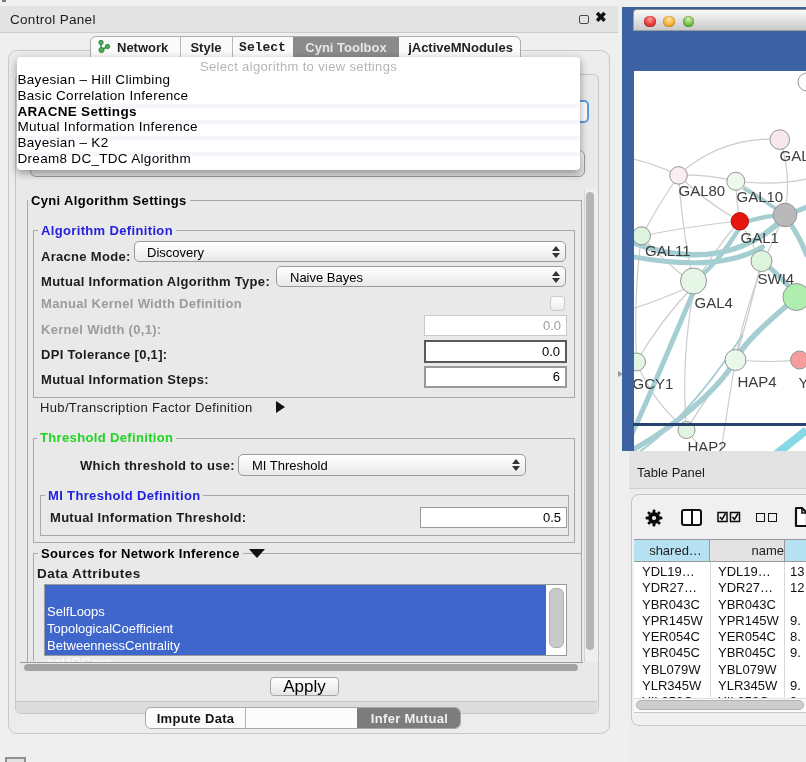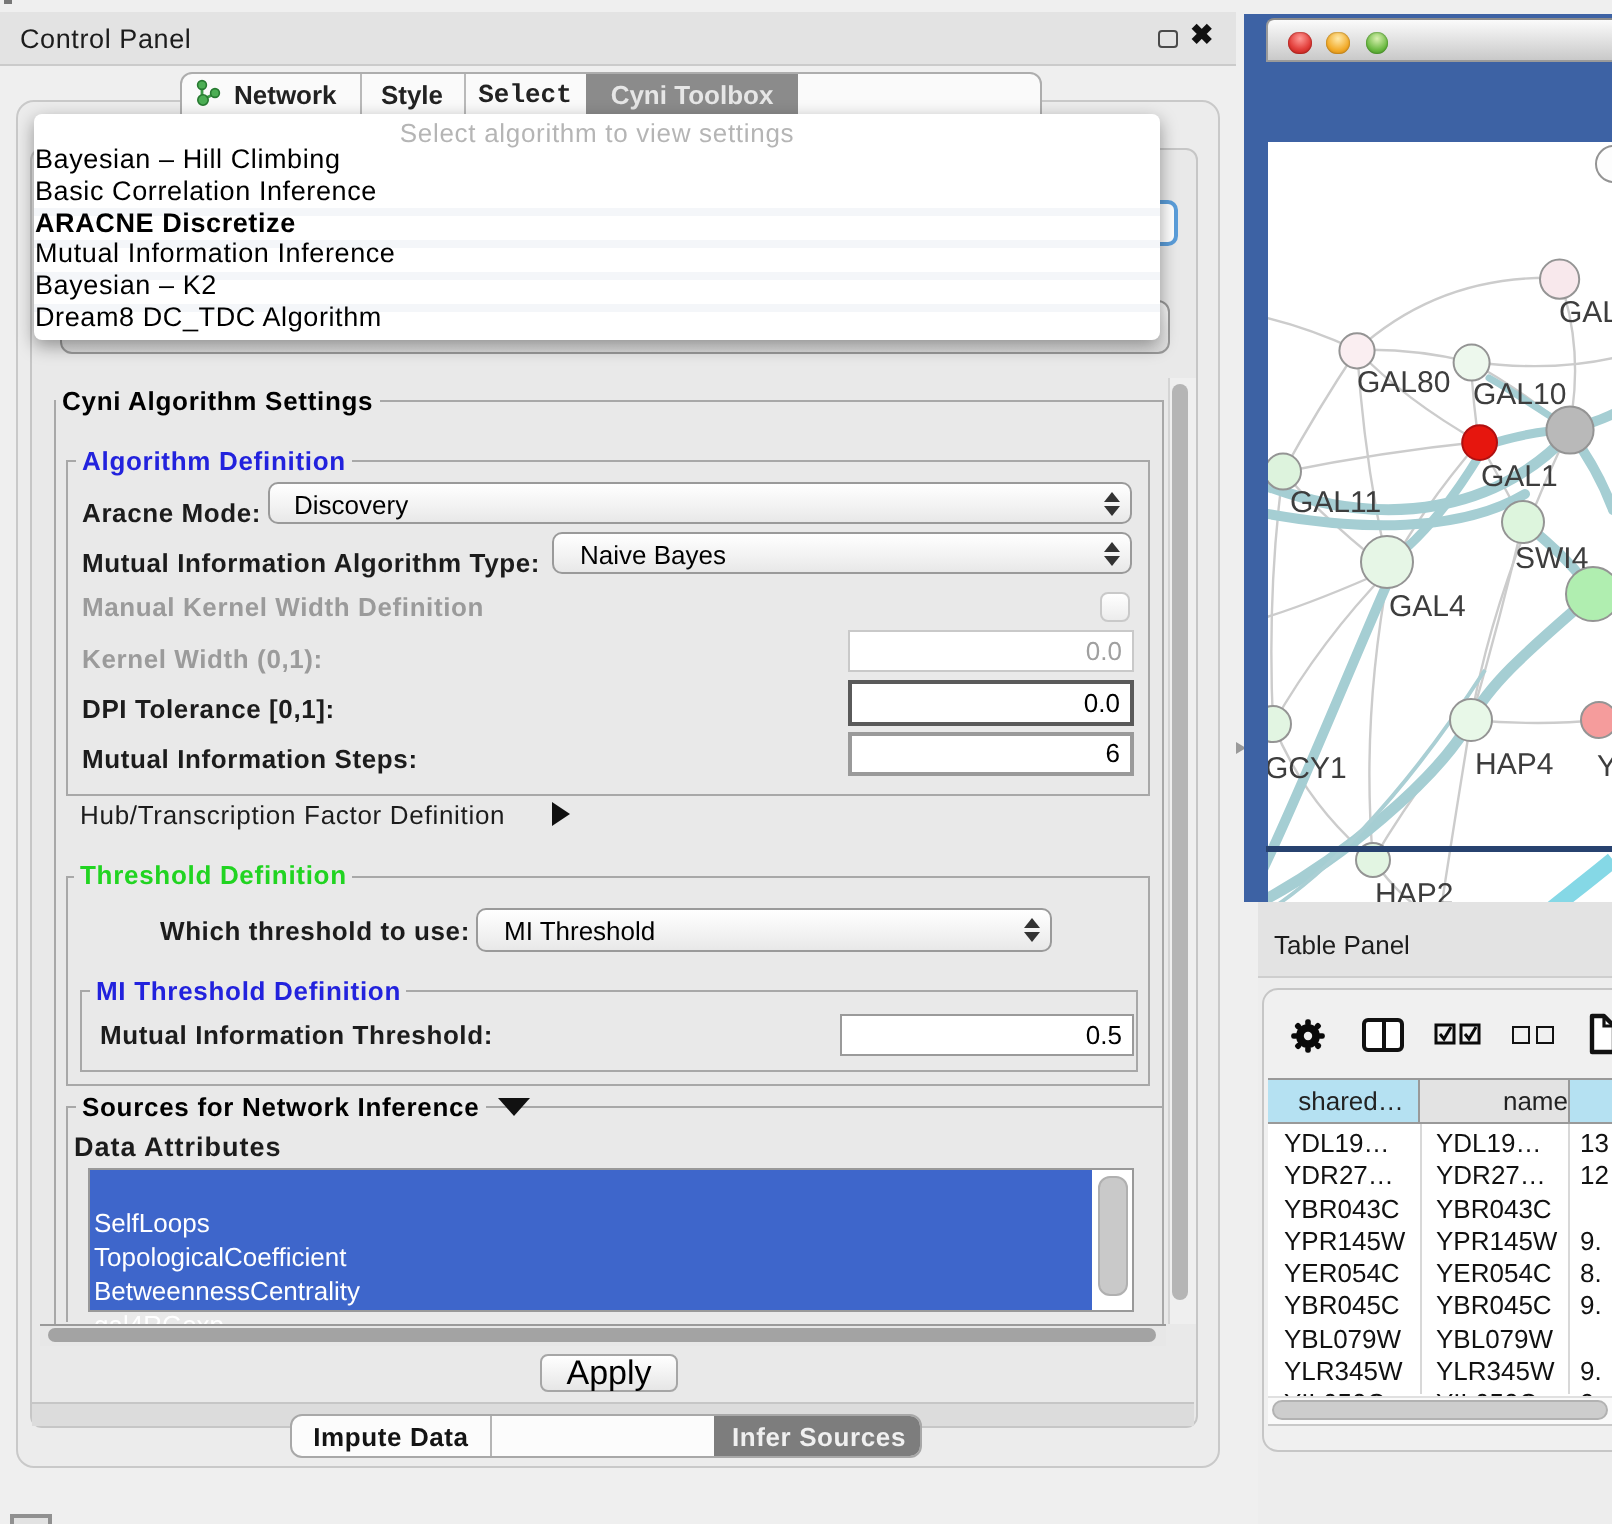--- a/index.html
+++ b/index.html
@@ -92,30 +92,31 @@
 <div class="abs" style="left:24px;top:664px;width:554px;height:7px;background:#a3a3a3;border-radius:3.5px;"></div>
 
 <div class="abs" style="left:584px;top:189px;width:13px;height:473px;background:#efefef;border-left:1px solid #d4d4d4;"></div>
 <div class="abs" style="left:586px;top:192px;width:8px;height:458px;background:#b5b5b5;border-radius:4px;"></div>
 
 <div class="abs" style="left:270px;top:677px;width:67px;height:17px;border:1px solid #a6a6a6;border-radius:4px;background:linear-gradient(#ffffff,#e6e6e6);text-align:center;font-size:17px;line-height:17px;color:#000;">Apply</div>
 
 <div class="abs" style="left:16px;top:701px;width:581px;height:11px;background:#dcdcdc;border-top:1px solid #c6c6c6;"></div>
 <div class="abs" style="left:145px;top:707px;width:316px;height:22px;background:#fcfcfc;border:1px solid #a8a8a8;border-radius:6px;box-sizing:border-box;overflow:hidden;">
   <div style="position:absolute;left:0;top:0;width:99px;height:22px;font-size:13px;letter-spacing:0.3px;font-weight:bold;color:#141414;text-align:center;line-height:21px;border-right:1px solid #b5b5b5;">Impute Data</div>
-  <div style="position:absolute;left:211px;top:0;width:105px;height:22px;background:#7d7d7d;font-size:13px;letter-spacing:0.3px;font-weight:bold;color:#f0f0f0;text-align:center;line-height:21px;">Infer Sources</div>
+  <div style="position:absolute;left:211px;top:0;width:105px;height:22px;background:#7d7d7d;font-size:13px;letter-spacing:0.3px;font-weight:bold;color:#f0f0f0;text-align:center;line-height:21px;">Infer Mutual</div>
 </div>
 
 <div class="abs" style="left:5px;top:757px;width:17px;height:10px;border:2px solid #909090;background:#e2e2e2;"></div>
 
 <div class="abs" style="left:90px;top:36px;width:431px;height:23px;background:#fafafa;border:1px solid #adadad;border-radius:6px 6px 0 0;box-sizing:border-box;overflow:hidden;">
   <div style="position:absolute;left:0;top:0;width:89px;height:23px;border-right:1px solid #b9b9b9;"></div>
   <div style="position:absolute;left:89px;top:0;width:52px;height:23px;border-right:1px solid #b9b9b9;font-size:13px;font-weight:bold;color:#222;text-align:center;line-height:22px;">Style</div>
   <div style="position:absolute;left:141px;top:0;width:61px;height:23px;font-size:13px;font-weight:bold;color:#222;text-align:center;line-height:22px;font-family:Liberation Mono, monospace;">Select</div>
   <div style="position:absolute;left:202px;top:0;width:106px;height:23px;background:#8b8b8b;font-size:13px;font-weight:bold;color:#e6e6e6;text-align:center;line-height:22px;">Cyni Toolbox</div>
+  <div style="position:absolute;left:308px;top:0;width:123px;height:23px;font-size:13px;font-weight:bold;color:#222;text-align:center;line-height:22px;">jActiveMNodules</div>
   <div style="position:absolute;left:26px;top:0;width:64px;font-size:13px;font-weight:bold;color:#222;line-height:22px;">Network</div>
 </div>
 
 <svg class="abs" style="left:97px;top:39px;" width="15" height="15" viewBox="0 0 15 15">
   <path d="M4 4 L4 11 M4 11 L10 8" stroke="#3c9a46" stroke-width="1.4" fill="none"></path>
   <circle cx="4" cy="3.5" r="2.2" fill="#4cae54" stroke="#277a31" stroke-width="0.8"></circle>
   <circle cx="4.5" cy="11" r="2.6" fill="#4cae54" stroke="#277a31" stroke-width="0.8"></circle>
   <circle cx="10.5" cy="7.5" r="2.2" fill="#4cae54" stroke="#277a31" stroke-width="0.8"></circle>
 </svg>
 
@@ -124,21 +125,21 @@
 
 <div class="abs" style="left:17px;top:57px;width:563px;height:113px;background:#fff;border-radius:4px;box-shadow:0 3px 9px rgba(0,0,0,0.38);"></div>
 <div class="abs" style="left:17px;top:59px;width:563px;text-align:center;font-size:13px;letter-spacing:0.35px;color:#b5b5b5;">Select algorithm to view settings</div>
 <div class="abs" style="left:17px;top:104px;width:563px;height:3.5px;background:#f4f6f9;"></div>
 <div class="abs" style="left:17px;top:120px;width:563px;height:3.5px;background:#f4f6f9;"></div>
 <div class="abs" style="left:17px;top:136px;width:563px;height:3.5px;background:#f4f6f9;"></div>
 <div class="abs" style="left:17px;top:152px;width:563px;height:3.5px;background:#f4f6f9;"></div>
 <div class="abs" style="left:17.5px;top:72px;font-size:13.5px;letter-spacing:0.3px;line-height:15.75px;color:#000;">
 Bayesian – Hill Climbing<br>
 Basic Correlation Inference<br>
-<b>ARACNE Discretize</b><br>
+<b>ARACNE Settings</b><br>
 Mutual Information Inference<br>
 Bayesian – K2<br>
 Dream8 DC_TDC Algorithm
 </div>
 
 <div class="abs" style="left:618px;top:371px;width:0;height:0;border-top:3.5px solid transparent;border-bottom:3.5px solid transparent;border-left:5px solid #9a9a9a;"></div>
 
 <div class="abs" style="left:622px;top:7px;width:184px;height:444px;background:#3d62a4;"></div>
 <div class="abs" style="left:633px;top:9px;width:173px;height:22px;background:linear-gradient(#fbfbfb,#c9c9c9);border-top:1px solid #8a8a8a;border-bottom:1px solid #9a9a9a;border-left:1px solid #9a9a9a;border-radius:4px 0 0 0;box-sizing:border-box;"></div>
 <div class="abs" style="left:644px;top:15.5px;width:11.5px;height:11.5px;border-radius:50%;background:radial-gradient(circle at 50% 30%,#ff9a96,#e3403c 55%,#b01510);box-shadow:inset 0 0 1px #7c0e0a;"></div>

